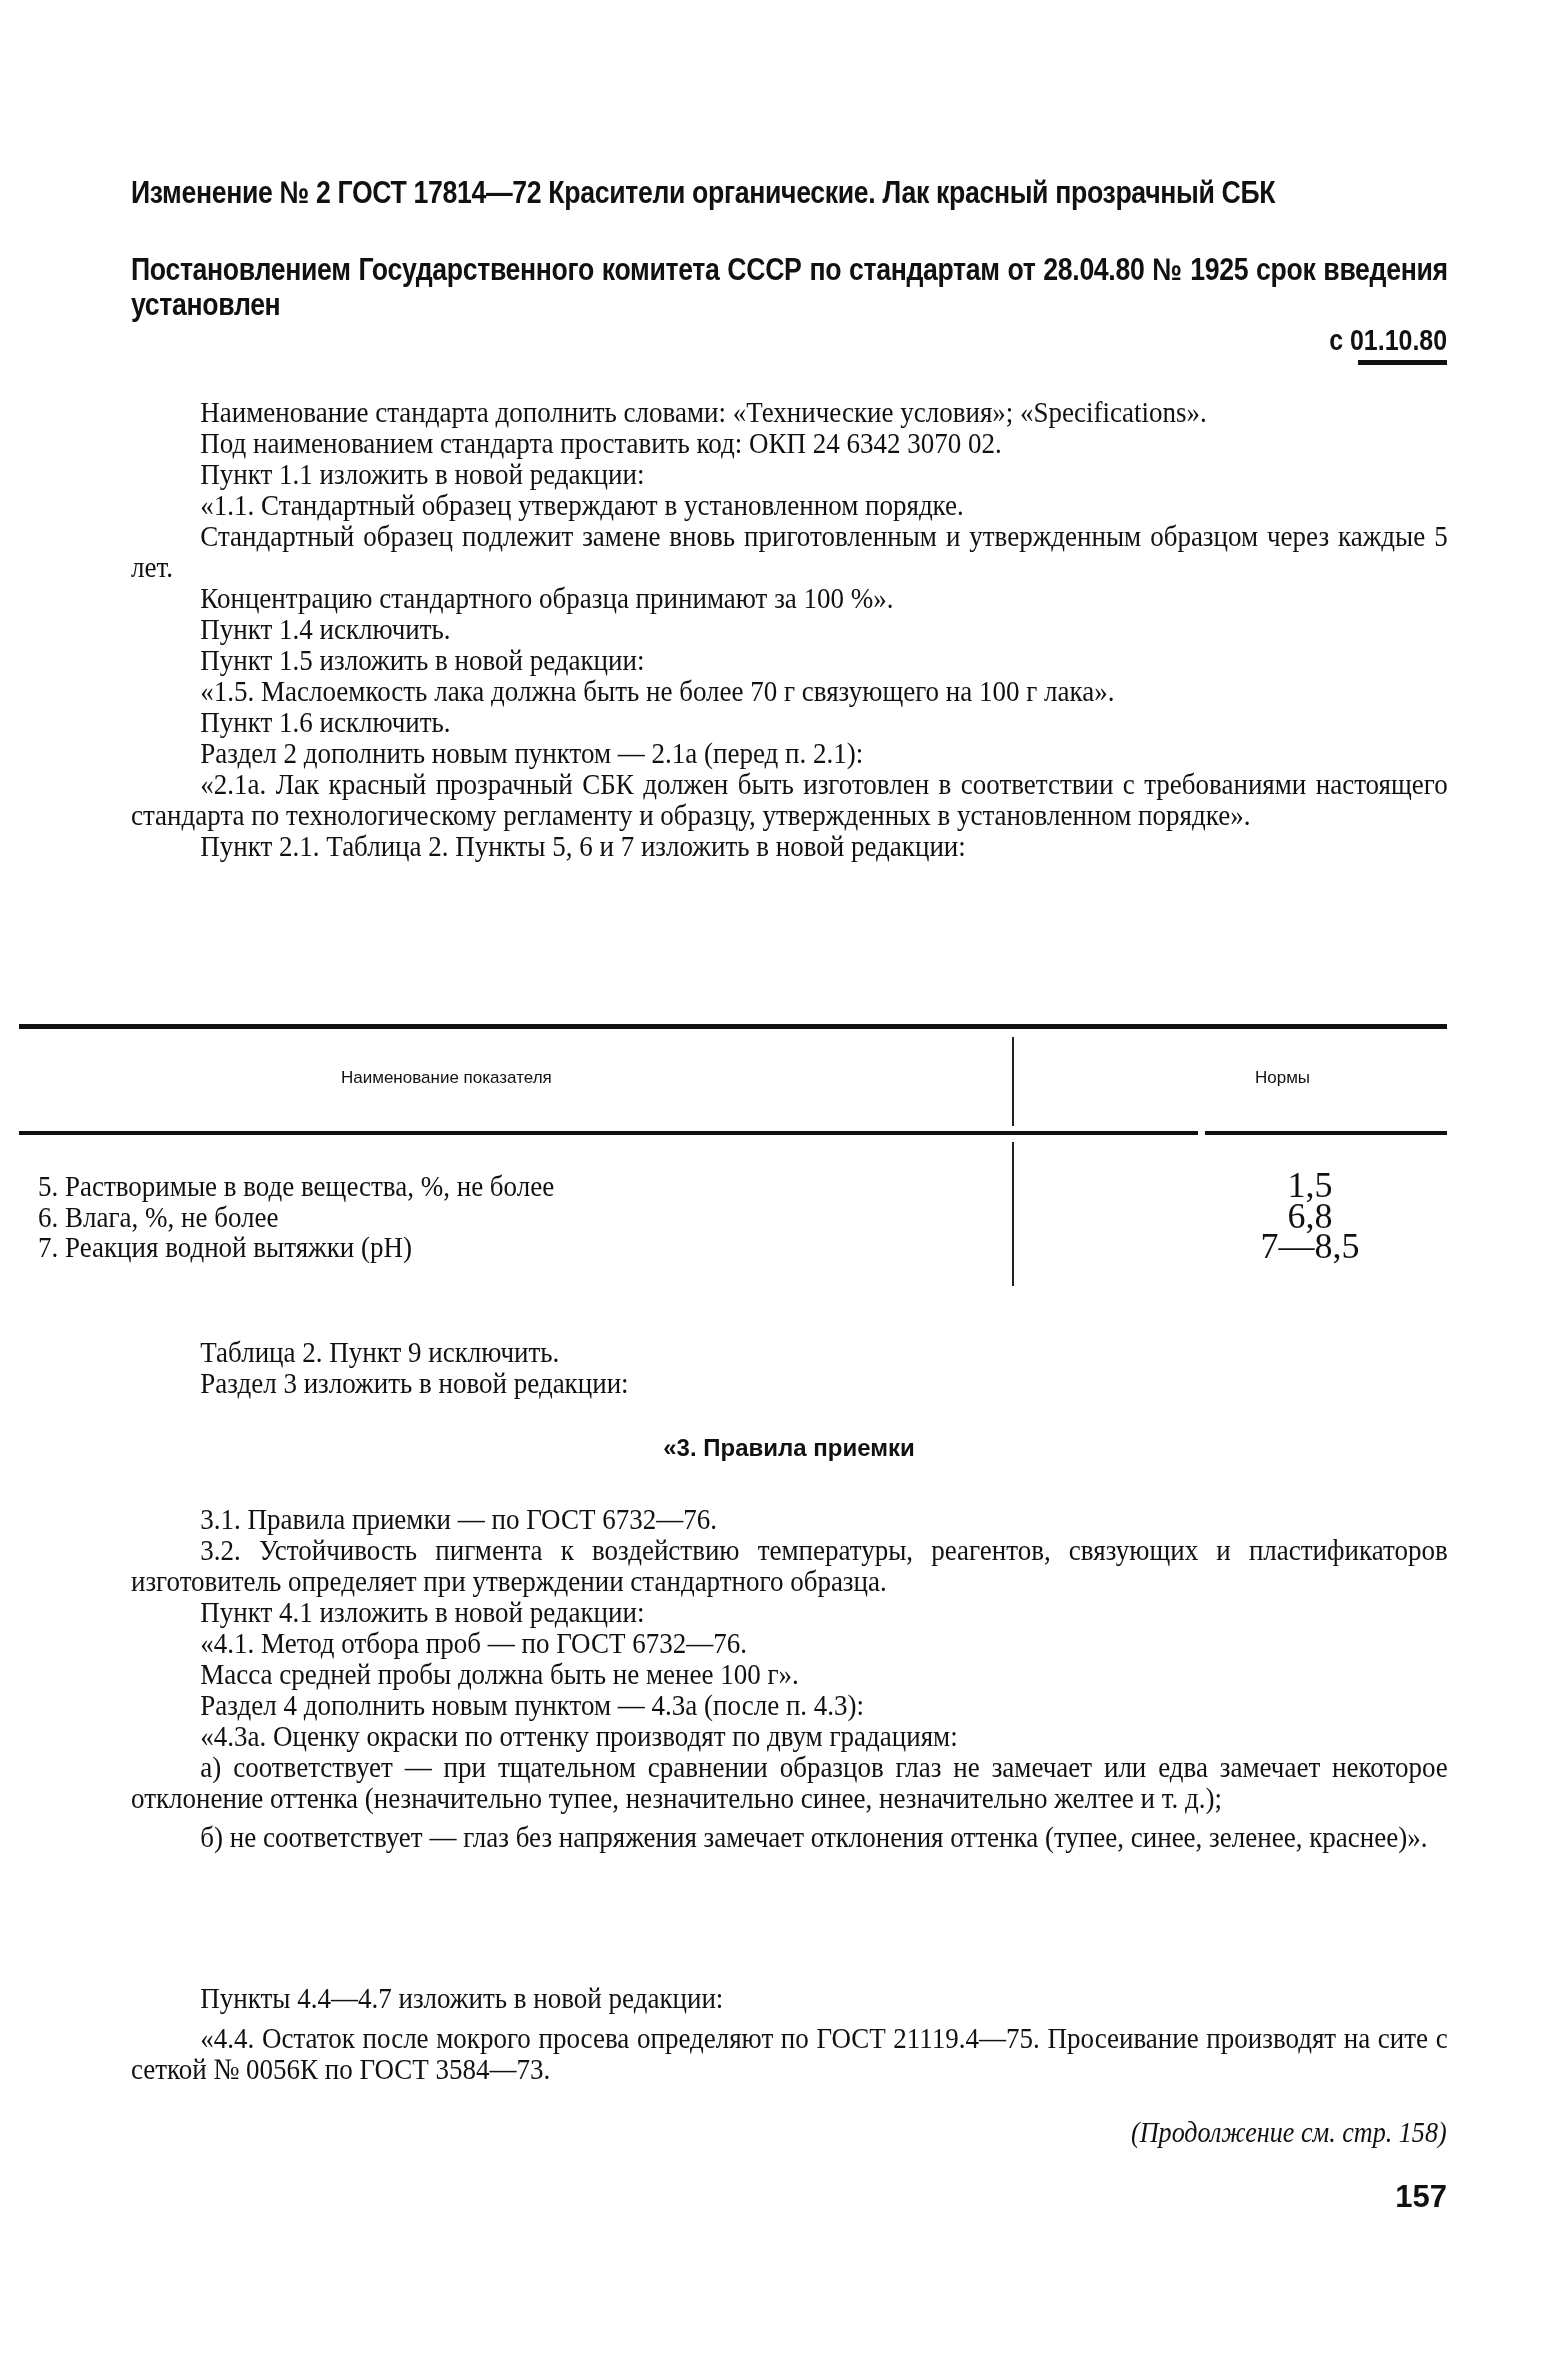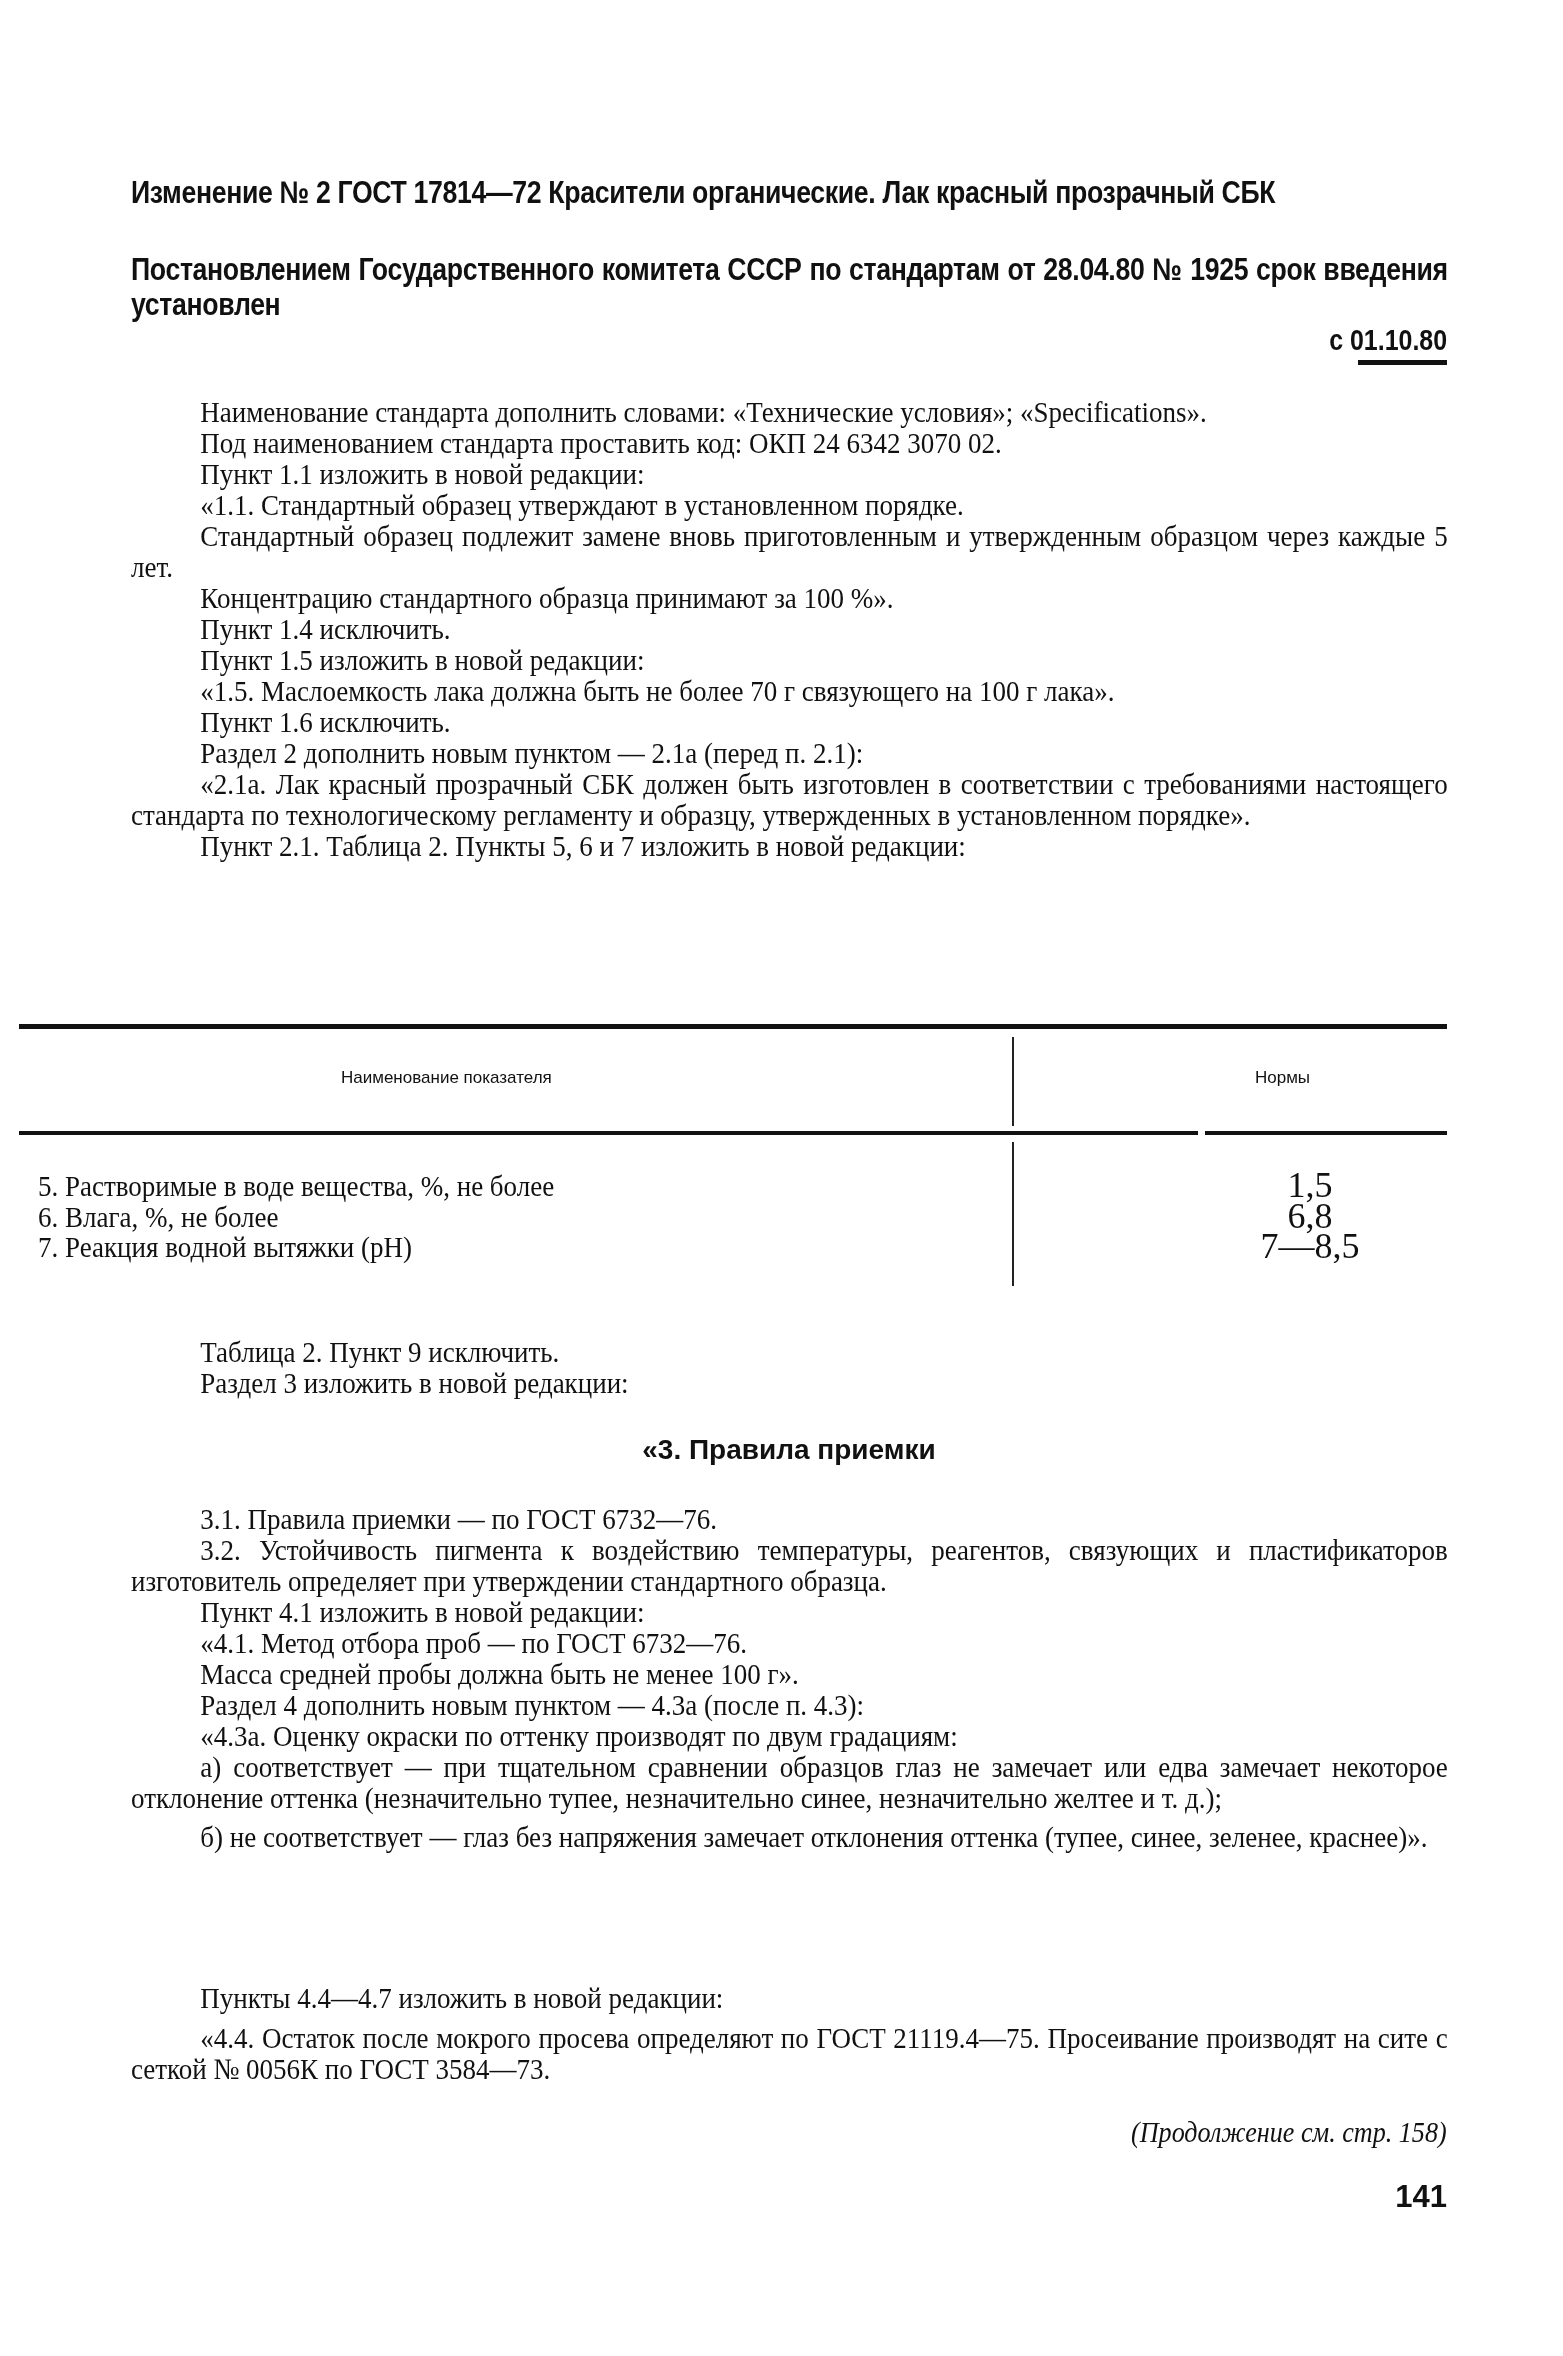--- a/index.html
+++ b/index.html
@@ -14,21 +14,21 @@
   .date { position: absolute; right: 0; top: 324px; font-family: "Liberation Sans", sans-serif;
           font-weight: bold; font-size: 29px; line-height: 32px; transform: scaleX(0.86); transform-origin: right top; }
   .date-rule { position: absolute; right: 0; top: 360px; width: 89px; height: 4.7px; background: #111; }
   .txt { position: absolute; left: 0; font-size: 30px; line-height: 31px; transform: scaleX(0.9);
          transform-origin: left top; width: 1463px; }
   .p { margin: 0; text-align: justify; text-align-last: left; }
   .ind { text-indent: 77px; }
   .blk1 { top: 396px; }
   .blk2 { top: 1336px; }
   .sec-title { position: absolute; left: 0; width: 1316px; top: 1434px; text-align: center;
-               font-family: "Liberation Sans", sans-serif; font-weight: bold; font-size: 28px; }
+               font-family: "Liberation Sans", sans-serif; font-weight: bold; font-size: 24px; }
   .tbl-rule { position: absolute; height: 4.7px; background: #111; }
   .tbl-v { position: absolute; width: 1.9px; background: #222; left: 881px; }
   .th { position: absolute; font-family: Liberation Sans, sans-serif; font-size: 17px; }
   .td { position: absolute; font-size: 30px; line-height: 31px; transform: scaleX(0.9); transform-origin: left top; }
   .tv { position: absolute; font-size: 36px; line-height: 31px; text-align: center; width: 186px; left: 1086px; }
   .cont { position: absolute; right: 0; top: 2116px; font-style: italic; font-size: 29px; transform: scaleX(0.9); transform-origin: right top; }
   .pgnum { position: absolute; right: 0; top: 2179px; font-weight: bold; font-size: 31px; font-family: "Liberation Sans", sans-serif; }
 </style>
 </head>
 <body>
@@ -90,15 +90,15 @@
     <p class="p ind">а) соответствует — при тщательном сравнении образцов глаз не замечает или едва замечает некоторое отклонение оттенка (незначительно тупее, незначительно синее, незначительно желтее и т. д.);</p>
     <p class="p ind" style="margin-top:7.5px;">б) не соответствует — глаз без напряжения замечает отклонения оттенка (тупее, синее, зеленее, краснее)».</p>
   </div>
 
   <div class="txt" style="top:1982px;">
     <p class="p ind">Пункты 4.4—4.7 изложить в новой редакции:</p>
     <p class="p ind" style="margin-top:9.3px;">«4.4. Остаток после мокрого просева определяют по ГОСТ 21119.4—75. Просеивание производят на сите с сеткой № 0056К по ГОСТ 3584—73.</p>
   </div>
 
   <div class="cont">(Продолжение см. стр. 158)</div>
-  <div class="pgnum">141</div>
+  <div class="pgnum">157</div>
 </div>
 
 
 </body></html>

